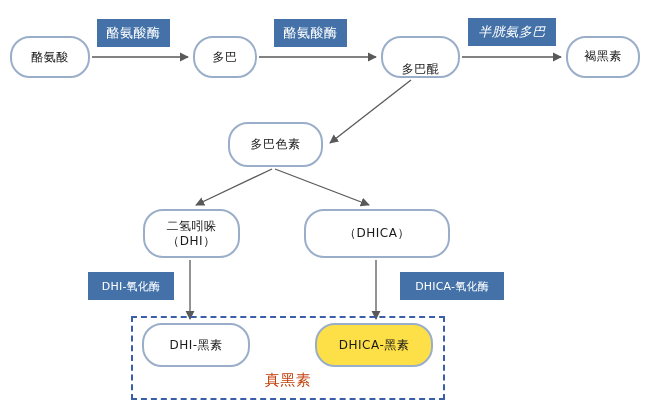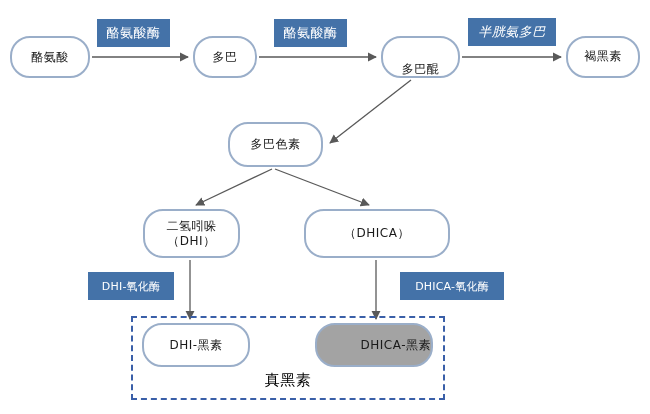--- a/index.html
+++ b/index.html
@@ -70,21 +70,21 @@
   .group-box {
     position: absolute;
     box-sizing: border-box;
     border: 2px dashed #3a5fa8;
     background: transparent;
     z-index: 1;
   }
   .group-label {
     position: absolute;
     font-size: 15px;
-    color: #000000;
+    color: #c2410c;
     letter-spacing: 0.5px;
     text-align: center;
     z-index: 2;
   }
 </style>
 </head>
 <body>
 
 <div id="canvas">
 
@@ -128,21 +128,21 @@
       </div>
       <div class="node" style="left: 143px; top: 209px; width: 97px; height: 49px; border-color: rgb(154, 174, 201); background: rgb(255, 255, 255); color: rgb(26, 26, 26);">
         <span class="lines"><span>二氢吲哚</span><span class="l2">（DHI）</span></span>
       </div>
       <div class="node" style="left: 304px; top: 209px; width: 146px; height: 49px; border-color: rgb(154, 174, 201); background: rgb(255, 255, 255); color: rgb(26, 26, 26);">
         <span class="lines"><span class="l2">（DHICA）</span></span>
       </div>
       <div class="node" style="left: 142px; top: 323px; width: 108px; height: 44px; border-color: rgb(154, 174, 201); background: rgb(255, 255, 255); color: rgb(26, 26, 26);">
         <span class="lines"><span>DHI-黑素</span></span>
       </div>
-      <div class="node" style="left: 315px; top: 323px; width: 118px; height: 44px; border-color: rgb(154, 174, 201); background: #a3a3a3; color: rgb(26, 26, 26); text-align: right;">
+      <div class="node" style="left: 315px; top: 323px; width: 118px; height: 44px; border-color: rgb(154, 174, 201); background: #fde047; color: rgb(26, 26, 26);">
         <span class="lines"><span>DHICA-黑素</span></span>
       </div>
     </div>
   <div id="enzyme-layer">
       <div class="enzyme" style="left: 97px; top: 19px; width: 73px; height: 28px; background: rgb(68, 114, 168); color: rgb(255, 255, 255);">酪氨酸酶</div>
       <div class="enzyme" style="left: 274px; top: 19px; width: 73px; height: 28px; background: rgb(68, 114, 168); color: rgb(255, 255, 255);">酪氨酸酶</div>
       <div class="enzyme" style="left: 468px; top: 18px; width: 88px; height: 28px; background: rgb(68, 114, 168); color: rgb(255, 255, 255); font-style: italic;">半胱氨多巴</div>
       <div class="enzyme small" style="left: 88px; top: 272px; width: 86px; height: 28px; background: rgb(68, 114, 168); color: rgb(255, 255, 255);">DHI-氧化酶</div>
       <div class="enzyme small" style="left: 400px; top: 272px; width: 104px; height: 28px; background: rgb(68, 114, 168); color: rgb(255, 255, 255);">DHICA-氧化酶</div>
     </div>

